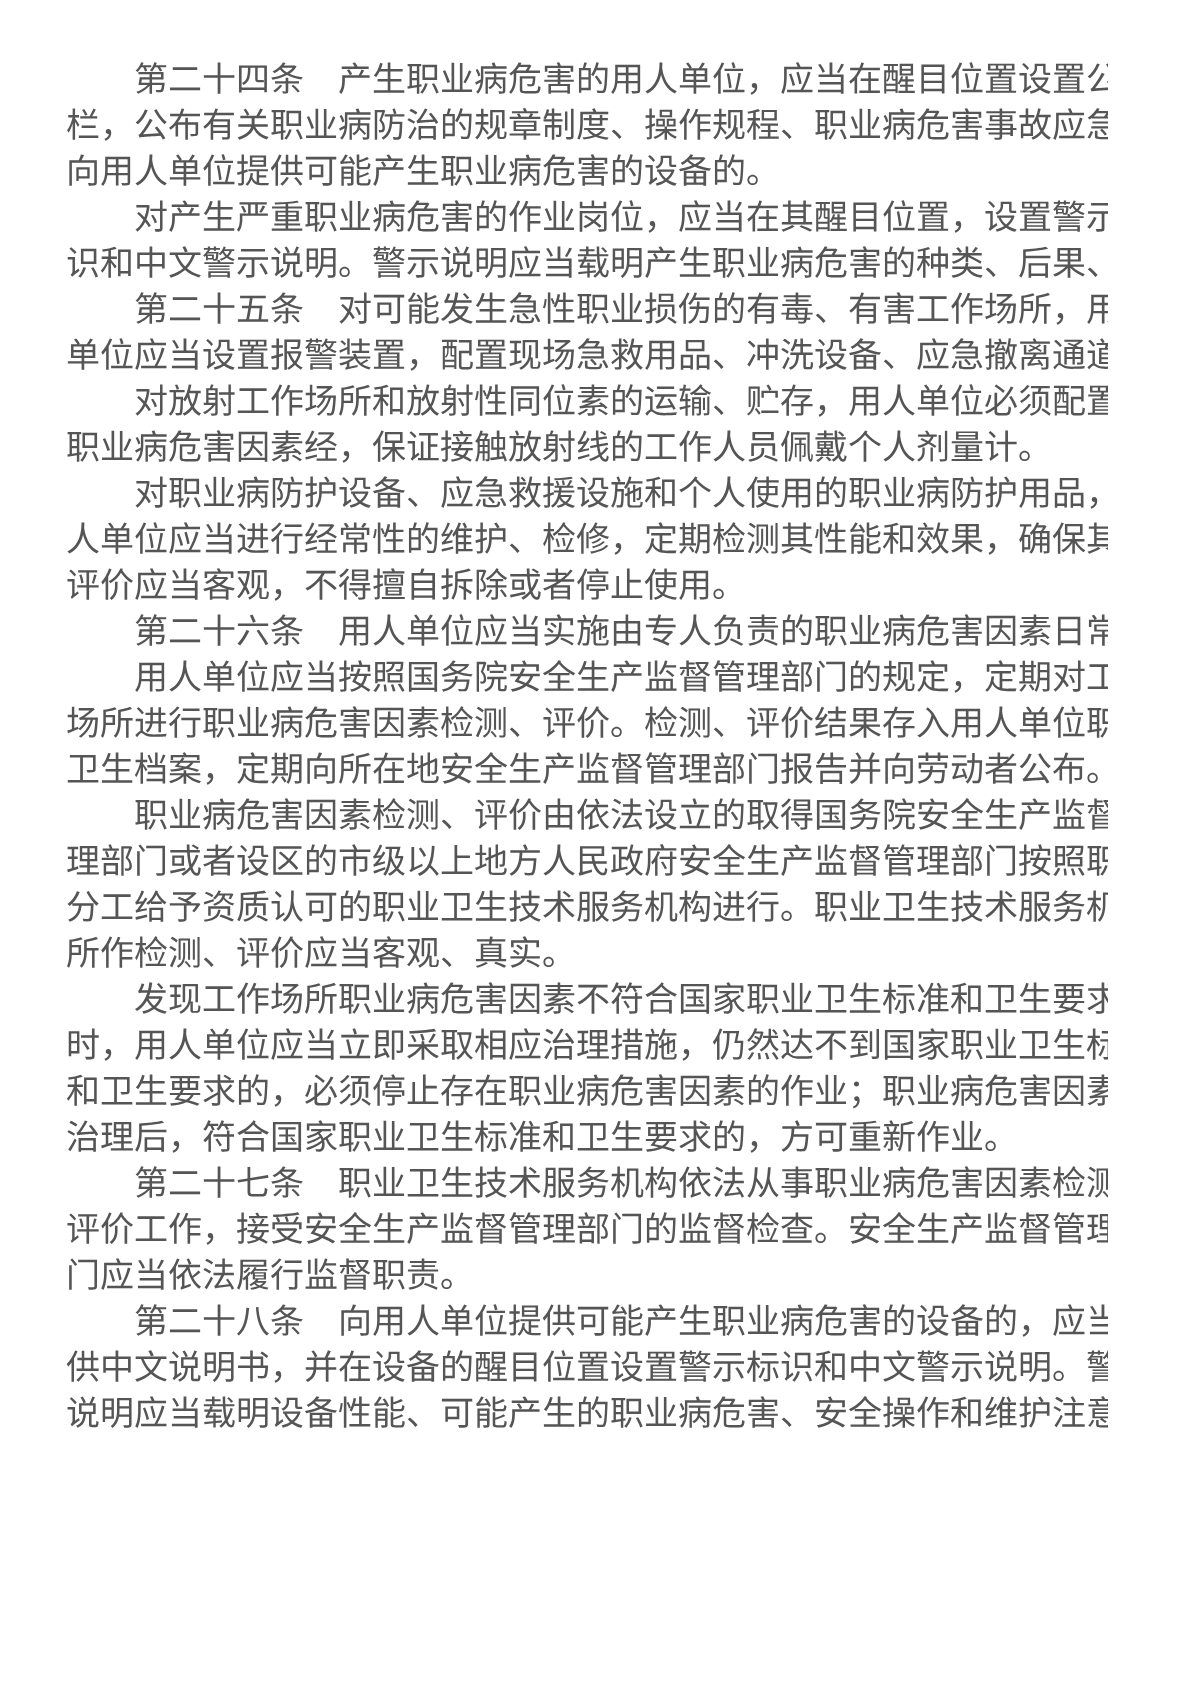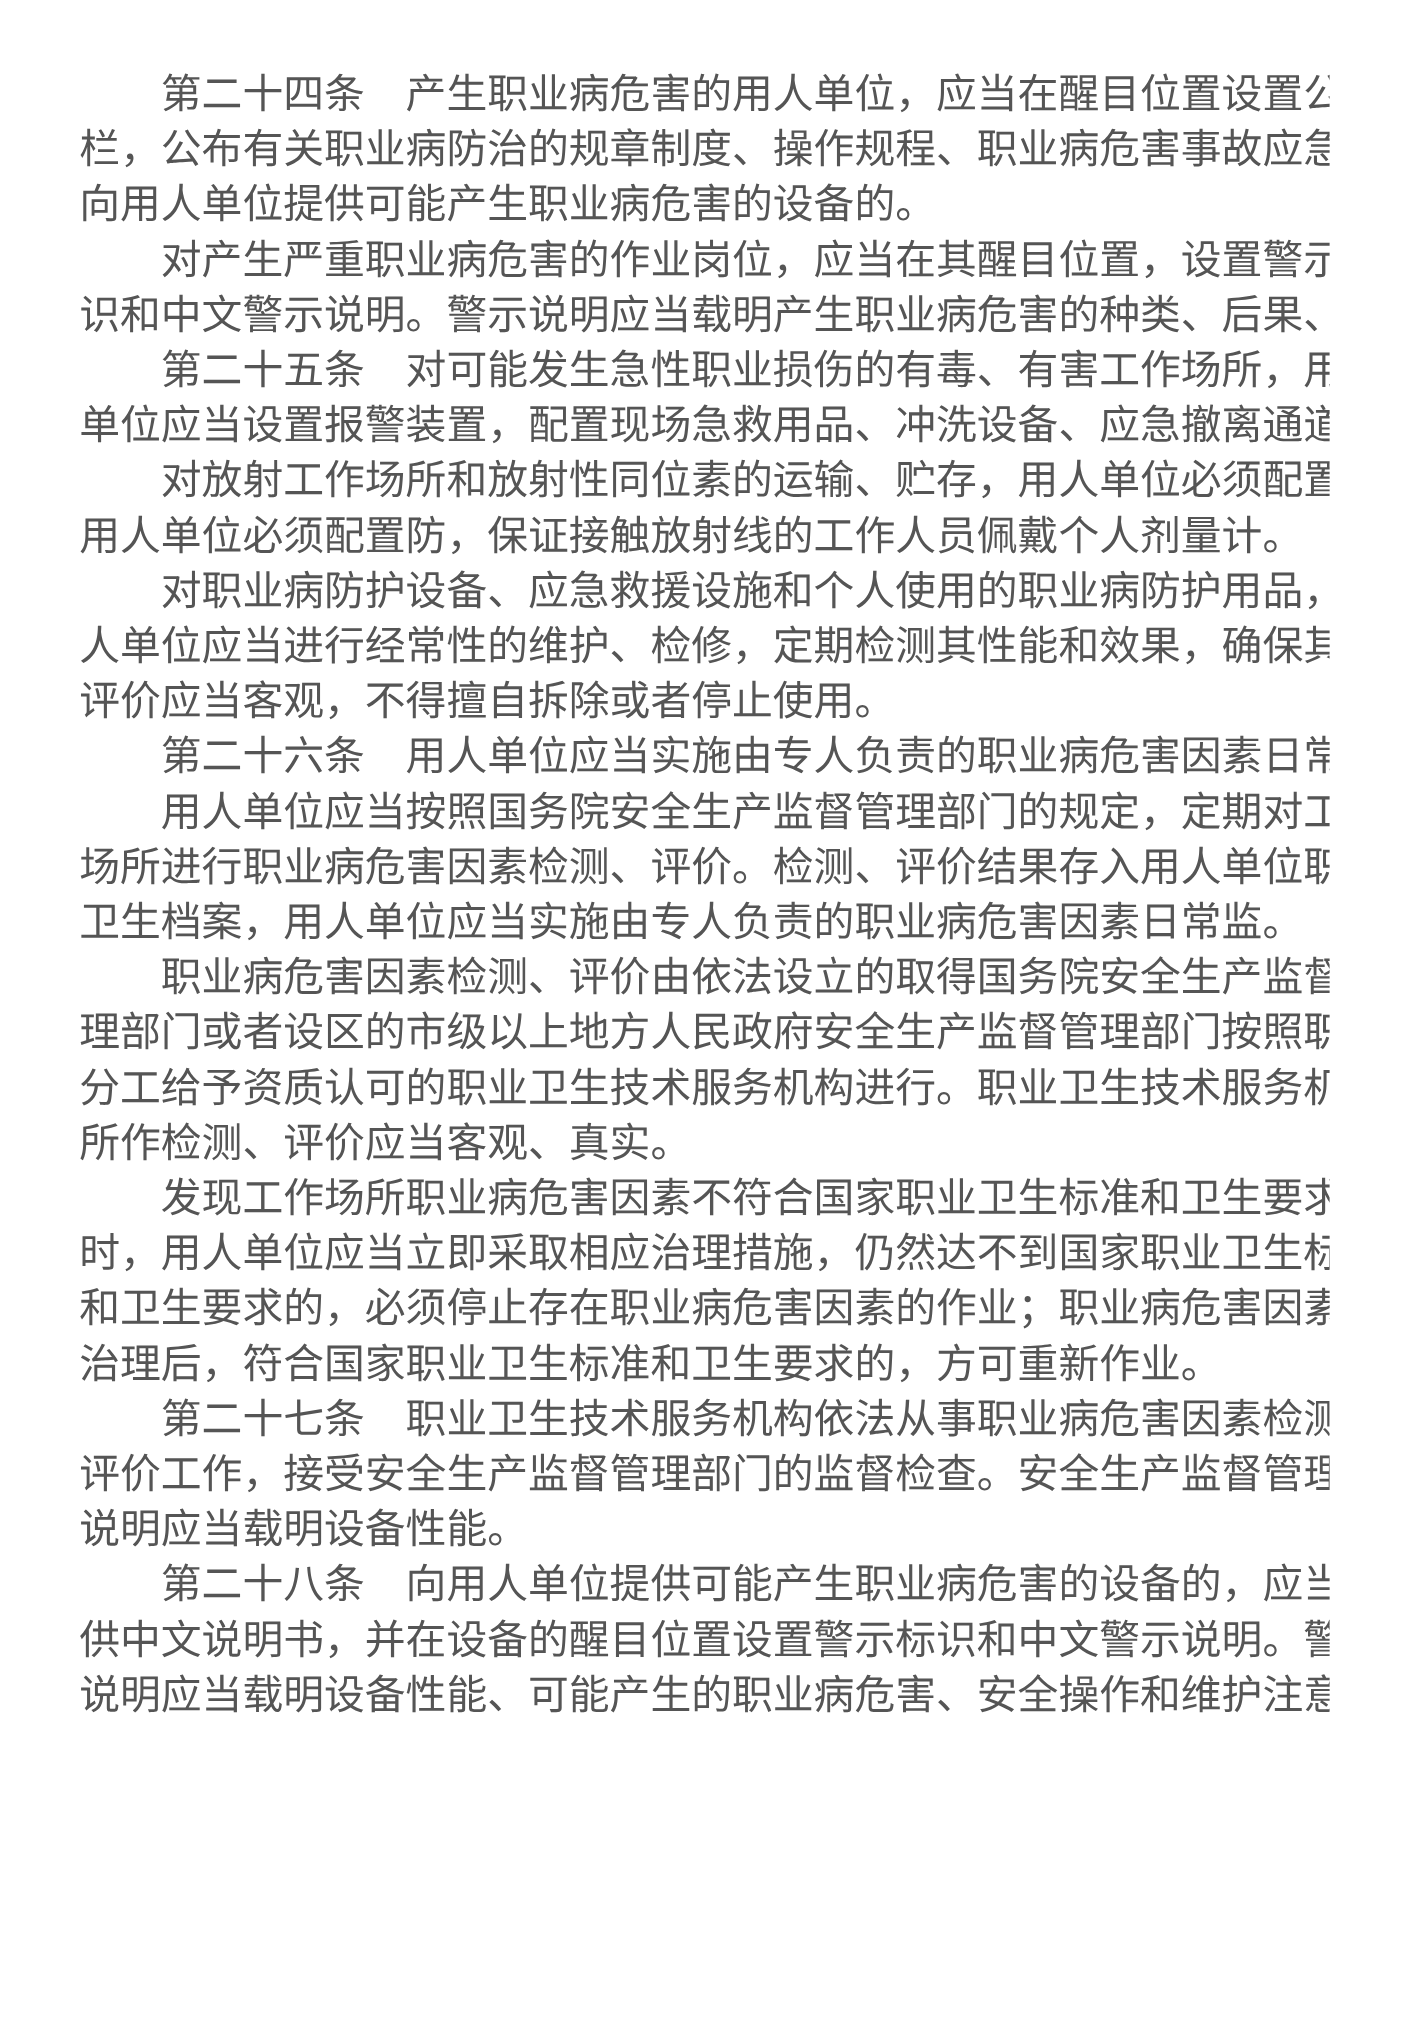--- a/index.html
+++ b/index.html
@@ -55,57 +55,57 @@
       <div class="line">识和中文警示说明。警示说明应当载明产生职业病危害的种类、后果、预</div>
     </div>
 
     <div class="paragraph">
       <div class="line">　　第二十五条　对可能发生急性职业损伤的有毒、有害工作场所，用人</div>
       <div class="line">单位应当设置报警装置，配置现场急救用品、冲洗设备、应急撤离通道和</div>
     </div>
 
     <div class="paragraph">
       <div class="line">　　对放射工作场所和放射性同位素的运输、贮存，用人单位必须配置防</div>
-      <div class="line">用人单位必须配置防，保证接触放射线的工作人员佩戴个人剂量计。</div>
+      <div class="line">职业病危害因素经，保证接触放射线的工作人员佩戴个人剂量计。</div>
     </div>
 
     <div class="paragraph">
       <div class="line">　　对职业病防护设备、应急救援设施和个人使用的职业病防护用品，用</div>
       <div class="line">人单位应当进行经常性的维护、检修，定期检测其性能和效果，确保其处</div>
       <div class="line">评价应当客观，不得擅自拆除或者停止使用。</div>
     </div>
 
     <div class="paragraph">
       <div class="line">　　第二十六条　用人单位应当实施由专人负责的职业病危害因素日常监</div>
     </div>
 
     <div class="paragraph">
       <div class="line">　　用人单位应当按照国务院安全生产监督管理部门的规定，定期对工作</div>
       <div class="line">场所进行职业病危害因素检测、评价。检测、评价结果存入用人单位职业</div>
-      <div class="line">卫生档案，用人单位应当实施由专人负责的职业病危害因素日常监。</div>
+      <div class="line">卫生档案，定期向所在地安全生产监督管理部门报告并向劳动者公布。</div>
     </div>
 
     <div class="paragraph">
       <div class="line">　　职业病危害因素检测、评价由依法设立的取得国务院安全生产监督管</div>
       <div class="line">理部门或者设区的市级以上地方人民政府安全生产监督管理部门按照职责</div>
       <div class="line">分工给予资质认可的职业卫生技术服务机构进行。职业卫生技术服务机构</div>
       <div class="line">所作检测、评价应当客观、真实。</div>
     </div>
 
     <div class="paragraph">
       <div class="line">　　发现工作场所职业病危害因素不符合国家职业卫生标准和卫生要求</div>
       <div class="line">时，用人单位应当立即采取相应治理措施，仍然达不到国家职业卫生标准</div>
       <div class="line">和卫生要求的，必须停止存在职业病危害因素的作业；职业病危害因素经</div>
       <div class="line">治理后，符合国家职业卫生标准和卫生要求的，方可重新作业。</div>
     </div>
 
     <div class="paragraph">
       <div class="line">　　第二十七条　职业卫生技术服务机构依法从事职业病危害因素检测、</div>
       <div class="line">评价工作，接受安全生产监督管理部门的监督检查。安全生产监督管理部</div>
-      <div class="line">说明应当载明设备性能。</div>
+      <div class="line">门应当依法履行监督职责。</div>
     </div>
 
     <div class="paragraph">
       <div class="line">　　第二十八条　向用人单位提供可能产生职业病危害的设备的，应当提</div>
       <div class="line">供中文说明书，并在设备的醒目位置设置警示标识和中文警示说明。警示</div>
       <div class="line">说明应当载明设备性能、可能产生的职业病危害、安全操作和维护注意事</div>
     </div>
 
   </div>
 </div>

